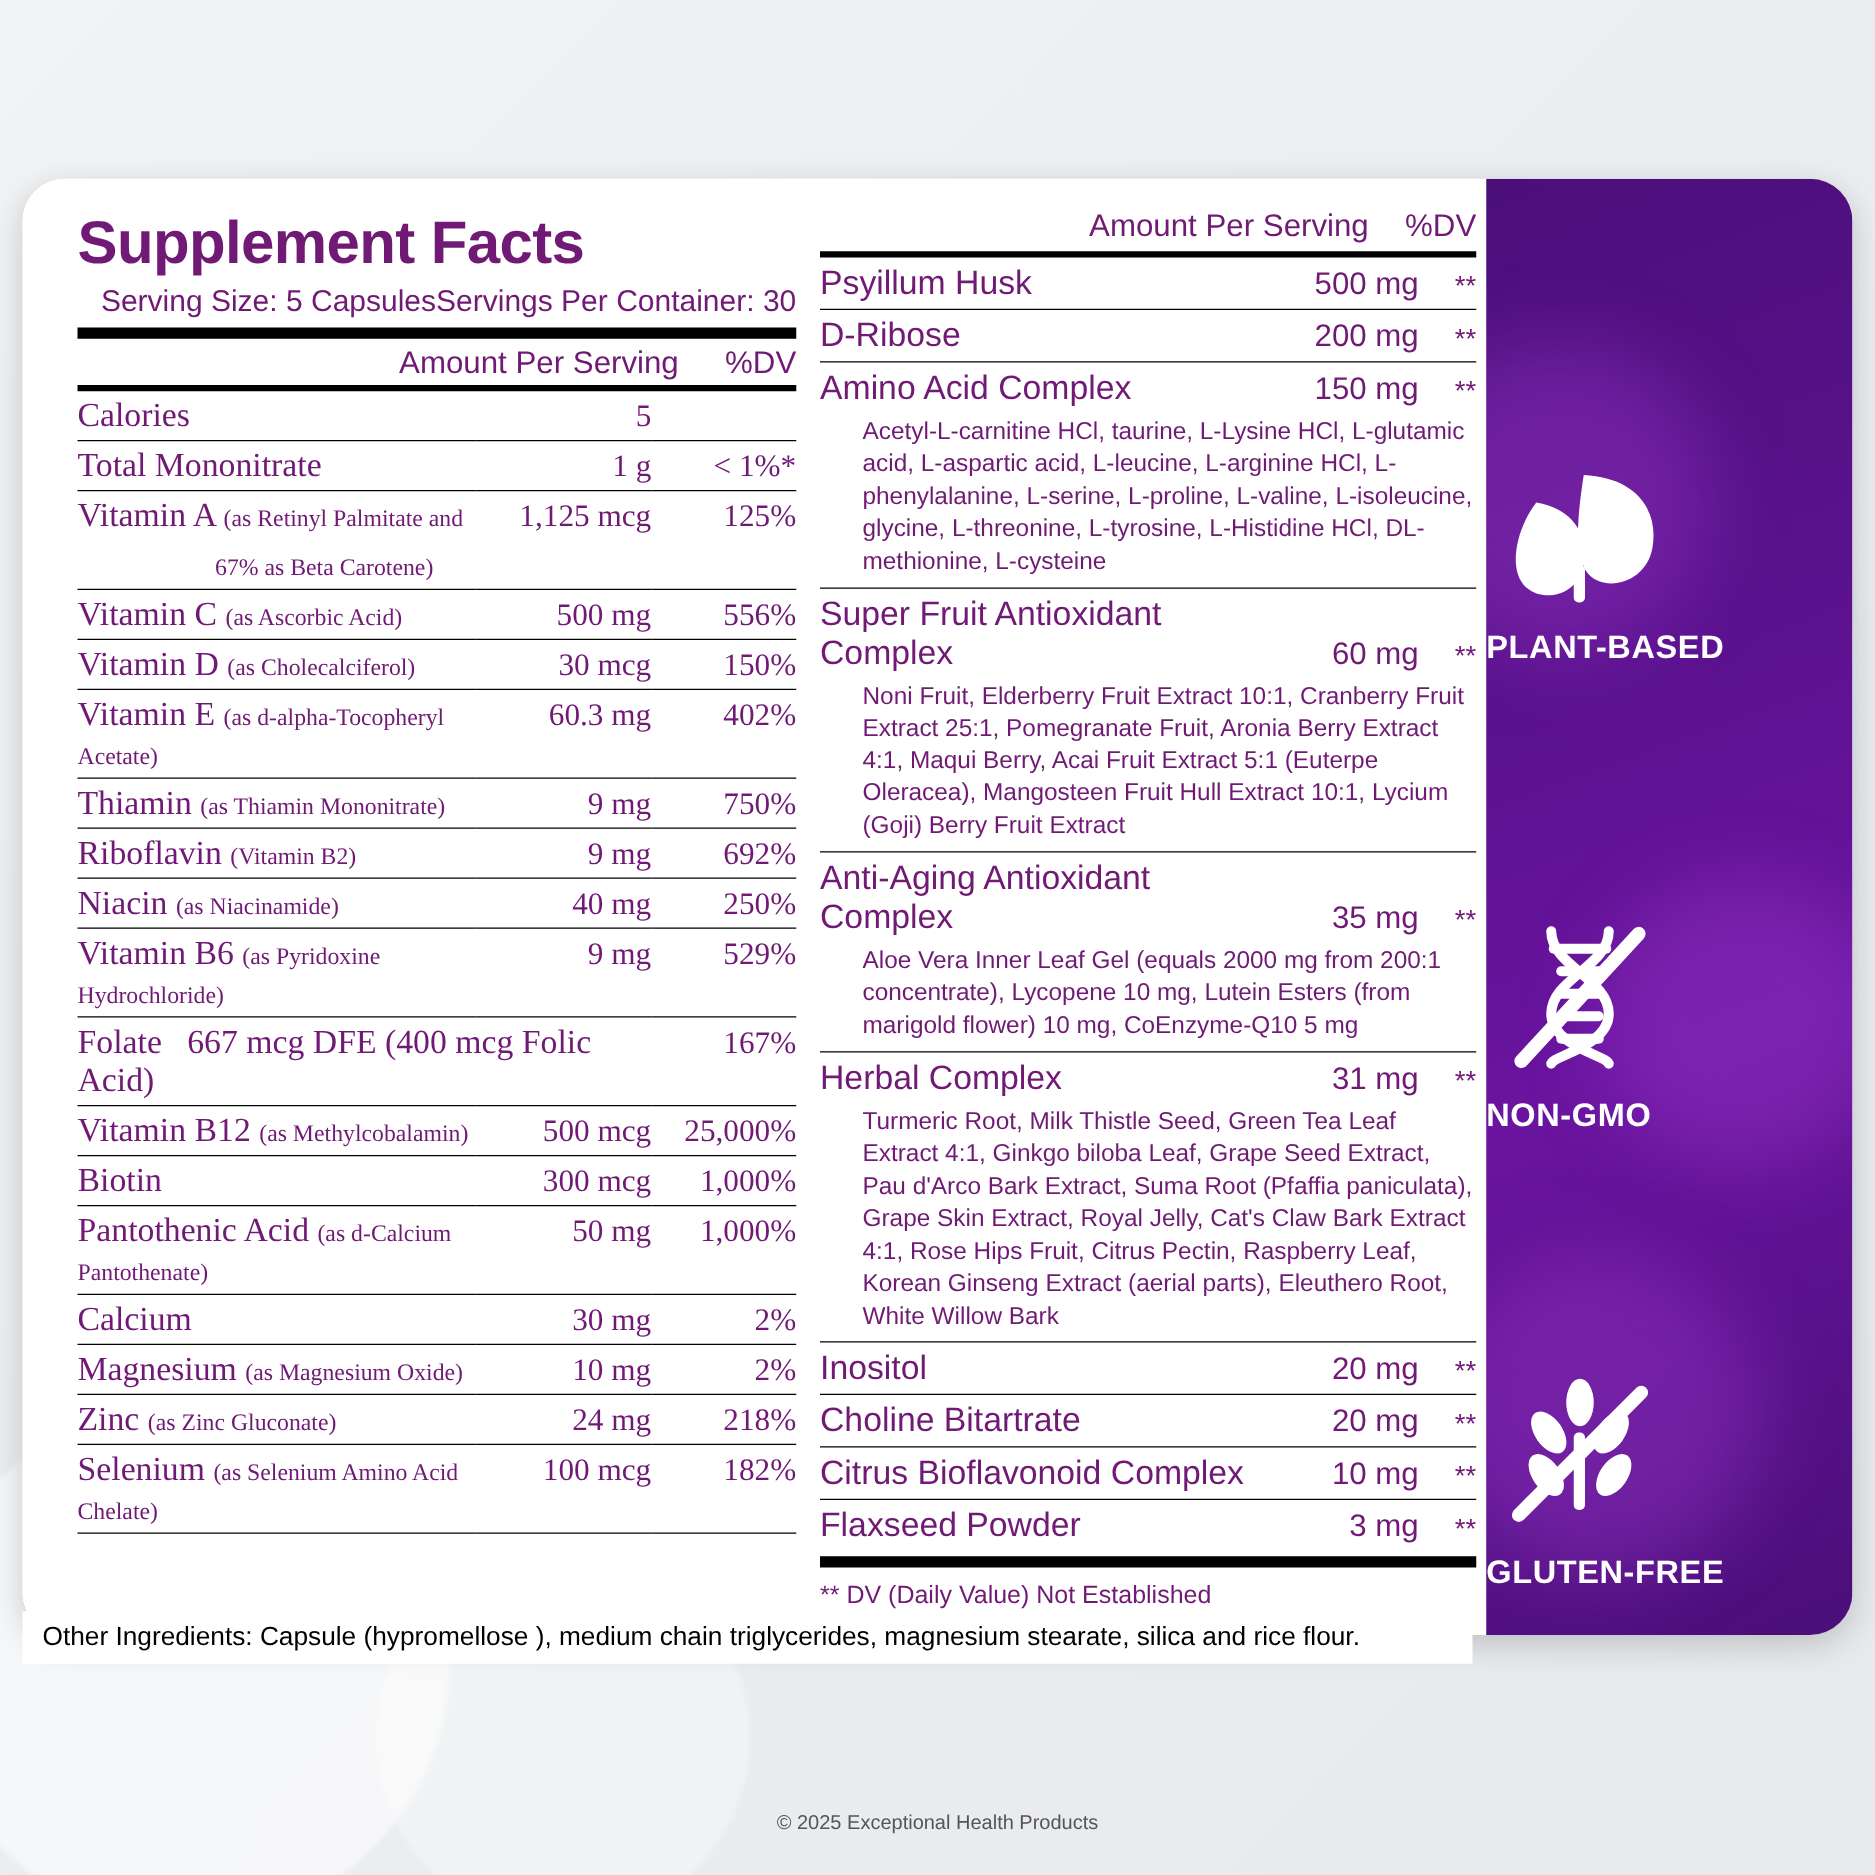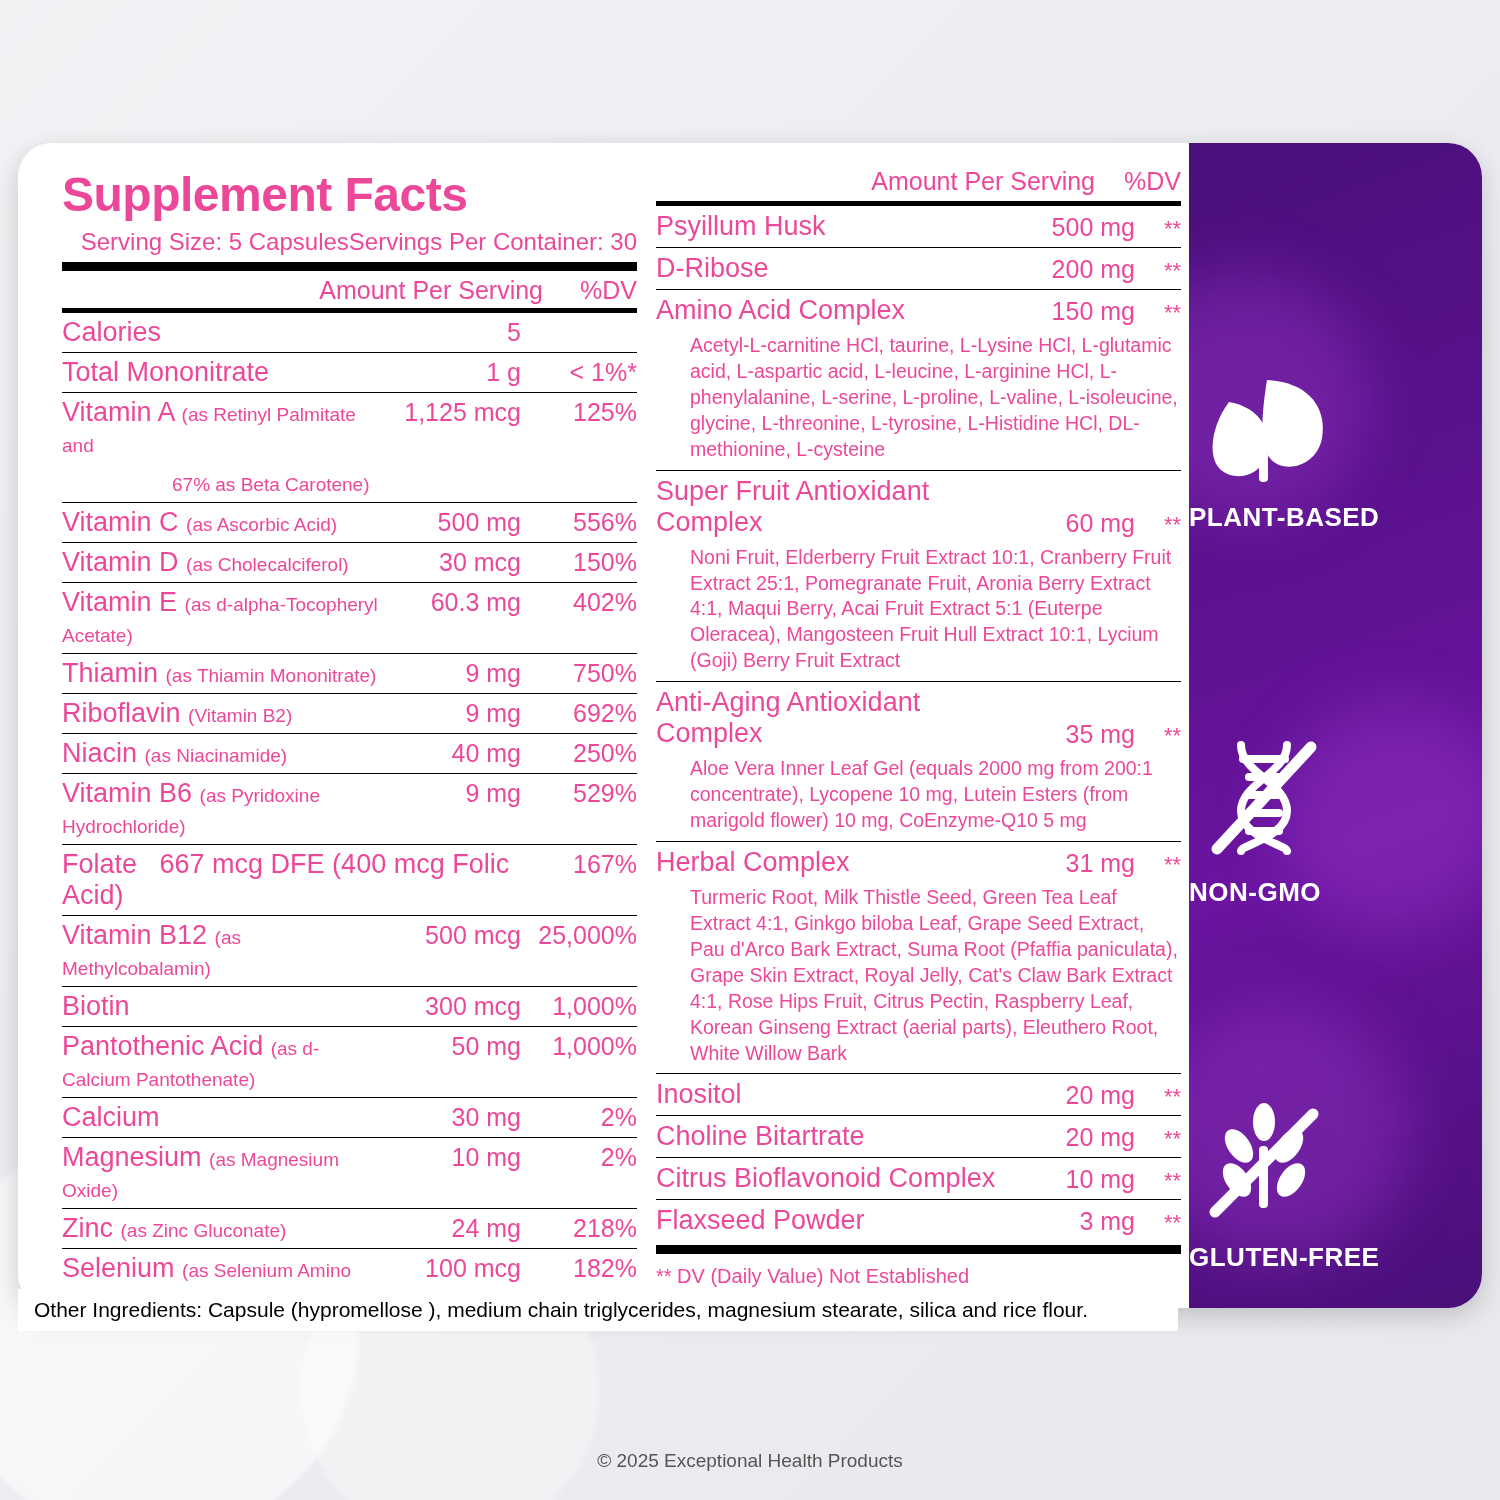--- a/index.html
+++ b/index.html
@@ -35,21 +35,21 @@
   .badge .label{
     font-family:"Liberation Sans", sans-serif;
     font-weight:bold;letter-spacing:.5px;font-size:26px;margin-top:10px;
   }
   .b1{top:225px}
   .b2{top:590px}
   .b3{top:955px}
 
   .facts{
     position:absolute;left:0;top:0;width:1171px;height:1165px;background:#fff;
-    color:#ec4899;
+    color:#701a75;
   }
   .col-left{position:absolute;left:44px;top:24px;width:575px;}
   .col-right{position:absolute;left:638px;top:24px;width:525px;}
 
   h1.title{
     font-family:"Liberation Sans", sans-serif;
     font-size:48px;margin:0;font-weight:bold;letter-spacing:-0.5px;
   }
   .serving{
     display:flex;justify-content:flex-end;font-size:24px;margin-top:6px;
@@ -58,21 +58,21 @@
   .rule-thick{border-bottom:9px solid #000;margin-top:6px;}
   .rule-med{border-bottom:5px solid #000;}
   .rule-thin{border-bottom:1.6px solid #000;}
 
   .aps{
     display:flex;justify-content:flex-end;gap:28px;font-size:25px;
     font-family:"Liberation Sans", sans-serif;margin:5px 0 3px;
   }
   .aps .dv{width:66px;text-align:right;}
 
-  table.rows{width:100%;border-collapse:collapse;font-family:Liberation Sans, sans-serif;}
+  table.rows{width:100%;border-collapse:collapse;font-family:Liberation Serif, serif;}
   table.rows td{padding:4px 0 4px;vertical-align:baseline;}
   .nm{font-size:27px;}
   .nm .sub{font-size:19px;}
   .amt{font-size:25px;text-align:right;white-space:nowrap;width:140px;}
   .dv{font-size:25px;text-align:right;white-space:nowrap;width:116px;}
   tr.line td{border-bottom:1.5px solid #000;}
 
   .rowflex{display:flex;align-items:flex-end;padding:5px 0;}
   .rowflex .name{flex:1;font-size:27px;font-family:"Liberation Sans", sans-serif;}
   .rowflex .a{font-size:25px;width:150px;text-align:right;font-family:"Liberation Sans", sans-serif;}
@@ -82,21 +82,21 @@
 
   .footnotes{font-size:20px;line-height:1.45;margin-top:8px;font-family:"Liberation Sans", sans-serif;}
 
   .other{
     position:absolute;left:18px;top:1289px;width:1160px;height:42px;
     background:#fff;font-size:21px;display:flex;align-items:center;padding-left:16px;
     font-family:"Liberation Sans", sans-serif;box-sizing:border-box;
   }
   .copyright{
     position:absolute;left:0;top:1450px;width:1500px;text-align:center;
-    font-size:19px;color:#555;font-family:"Liberation Sans", sans-serif;
+    font-size:16px;color:#555;font-family:"Liberation Sans", sans-serif;
   }
   .hdr-right{display:flex;justify-content:flex-end;gap:26px;font-size:25px;font-family:"Liberation Sans", sans-serif;}
 </style>
 </head>
 <body>
 
 <div class="bg-blob blob1"></div>
 <div class="bg-blob blob2"></div>
 
 <div class="card">

